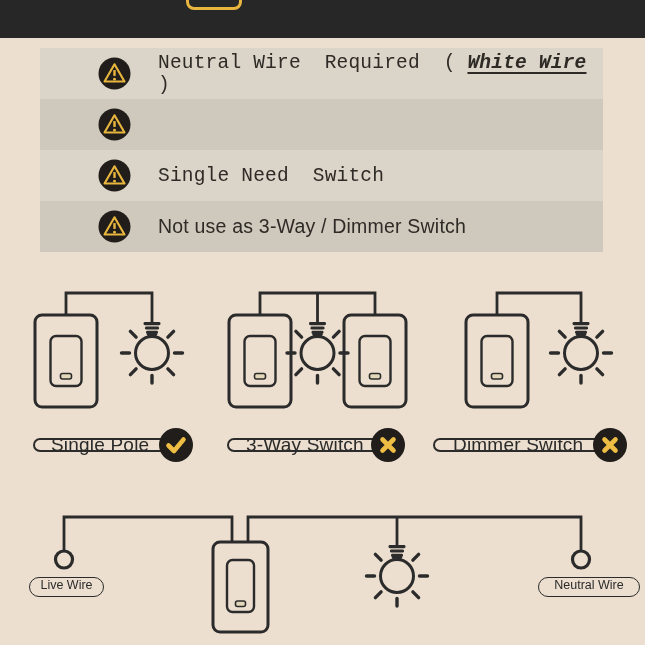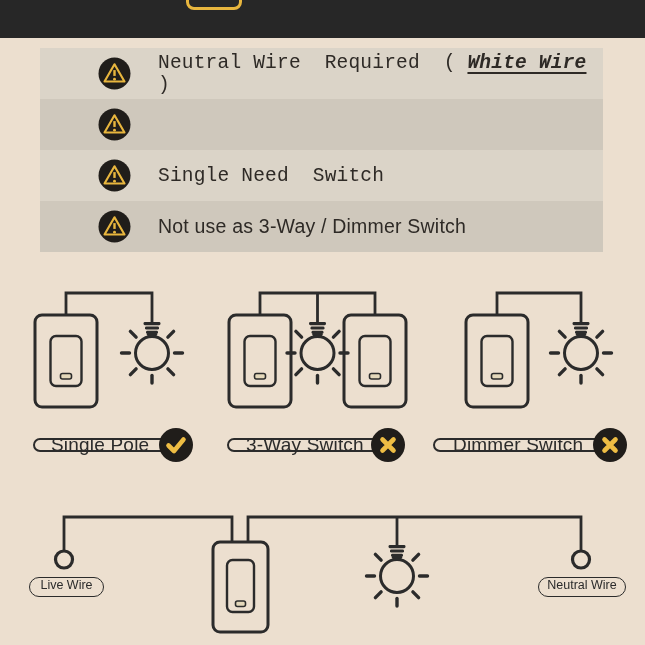--- a/index.html
+++ b/index.html
@@ -177,17 +177,17 @@
     <span class="badge">
       <svg width="34" height="34" viewBox="0 0 34 34">
         <path d="M11.5 11.5 L22.5 22.5 M22.5 11.5 L11.5 22.5" fill="none" stroke="#eebd44" stroke-width="4.6" stroke-linecap="round"></path>
       </svg>
     </span>
   </div>
 
   <div class="wire-pill" style="left:29px;top:577px;width:75px;">
     <span>Live Wire</span>
   </div>
-  <div class="wire-pill" style="left:538px;top:577px;width:88px;">
+  <div class="wire-pill" style="left:538px;top:577px;width:102px;">
     <span>Neutral Wire</span>
   </div>
 
 </div>
 
 </body></html>

